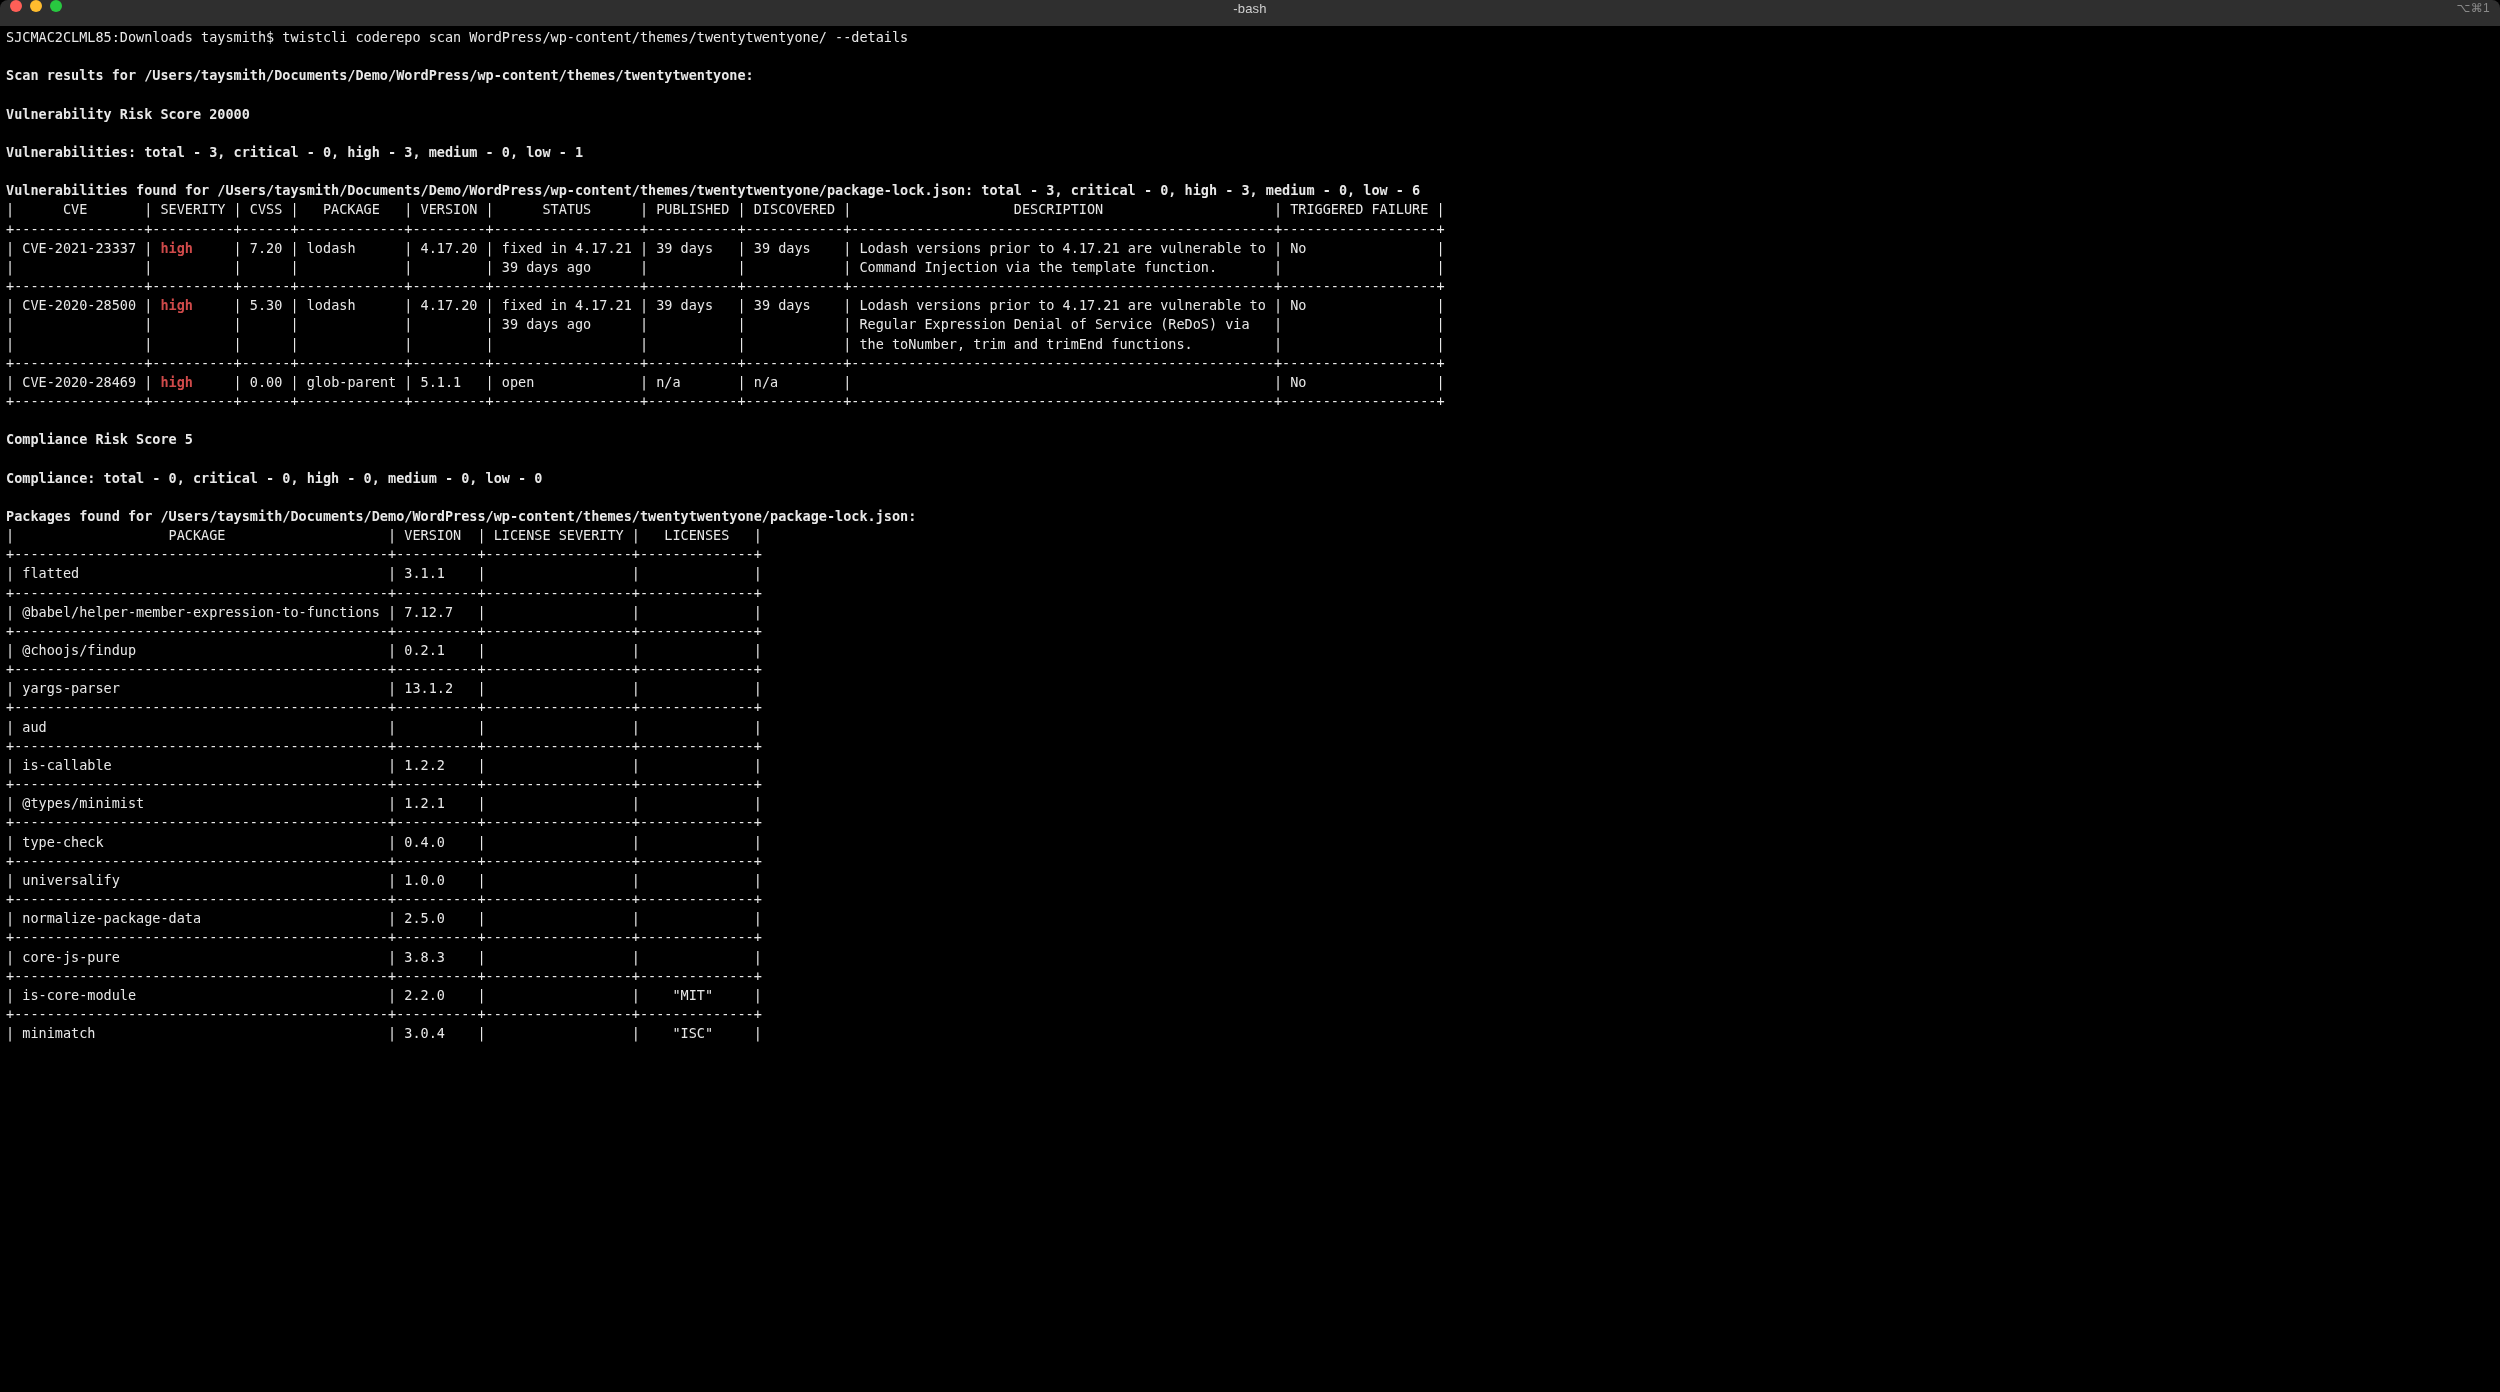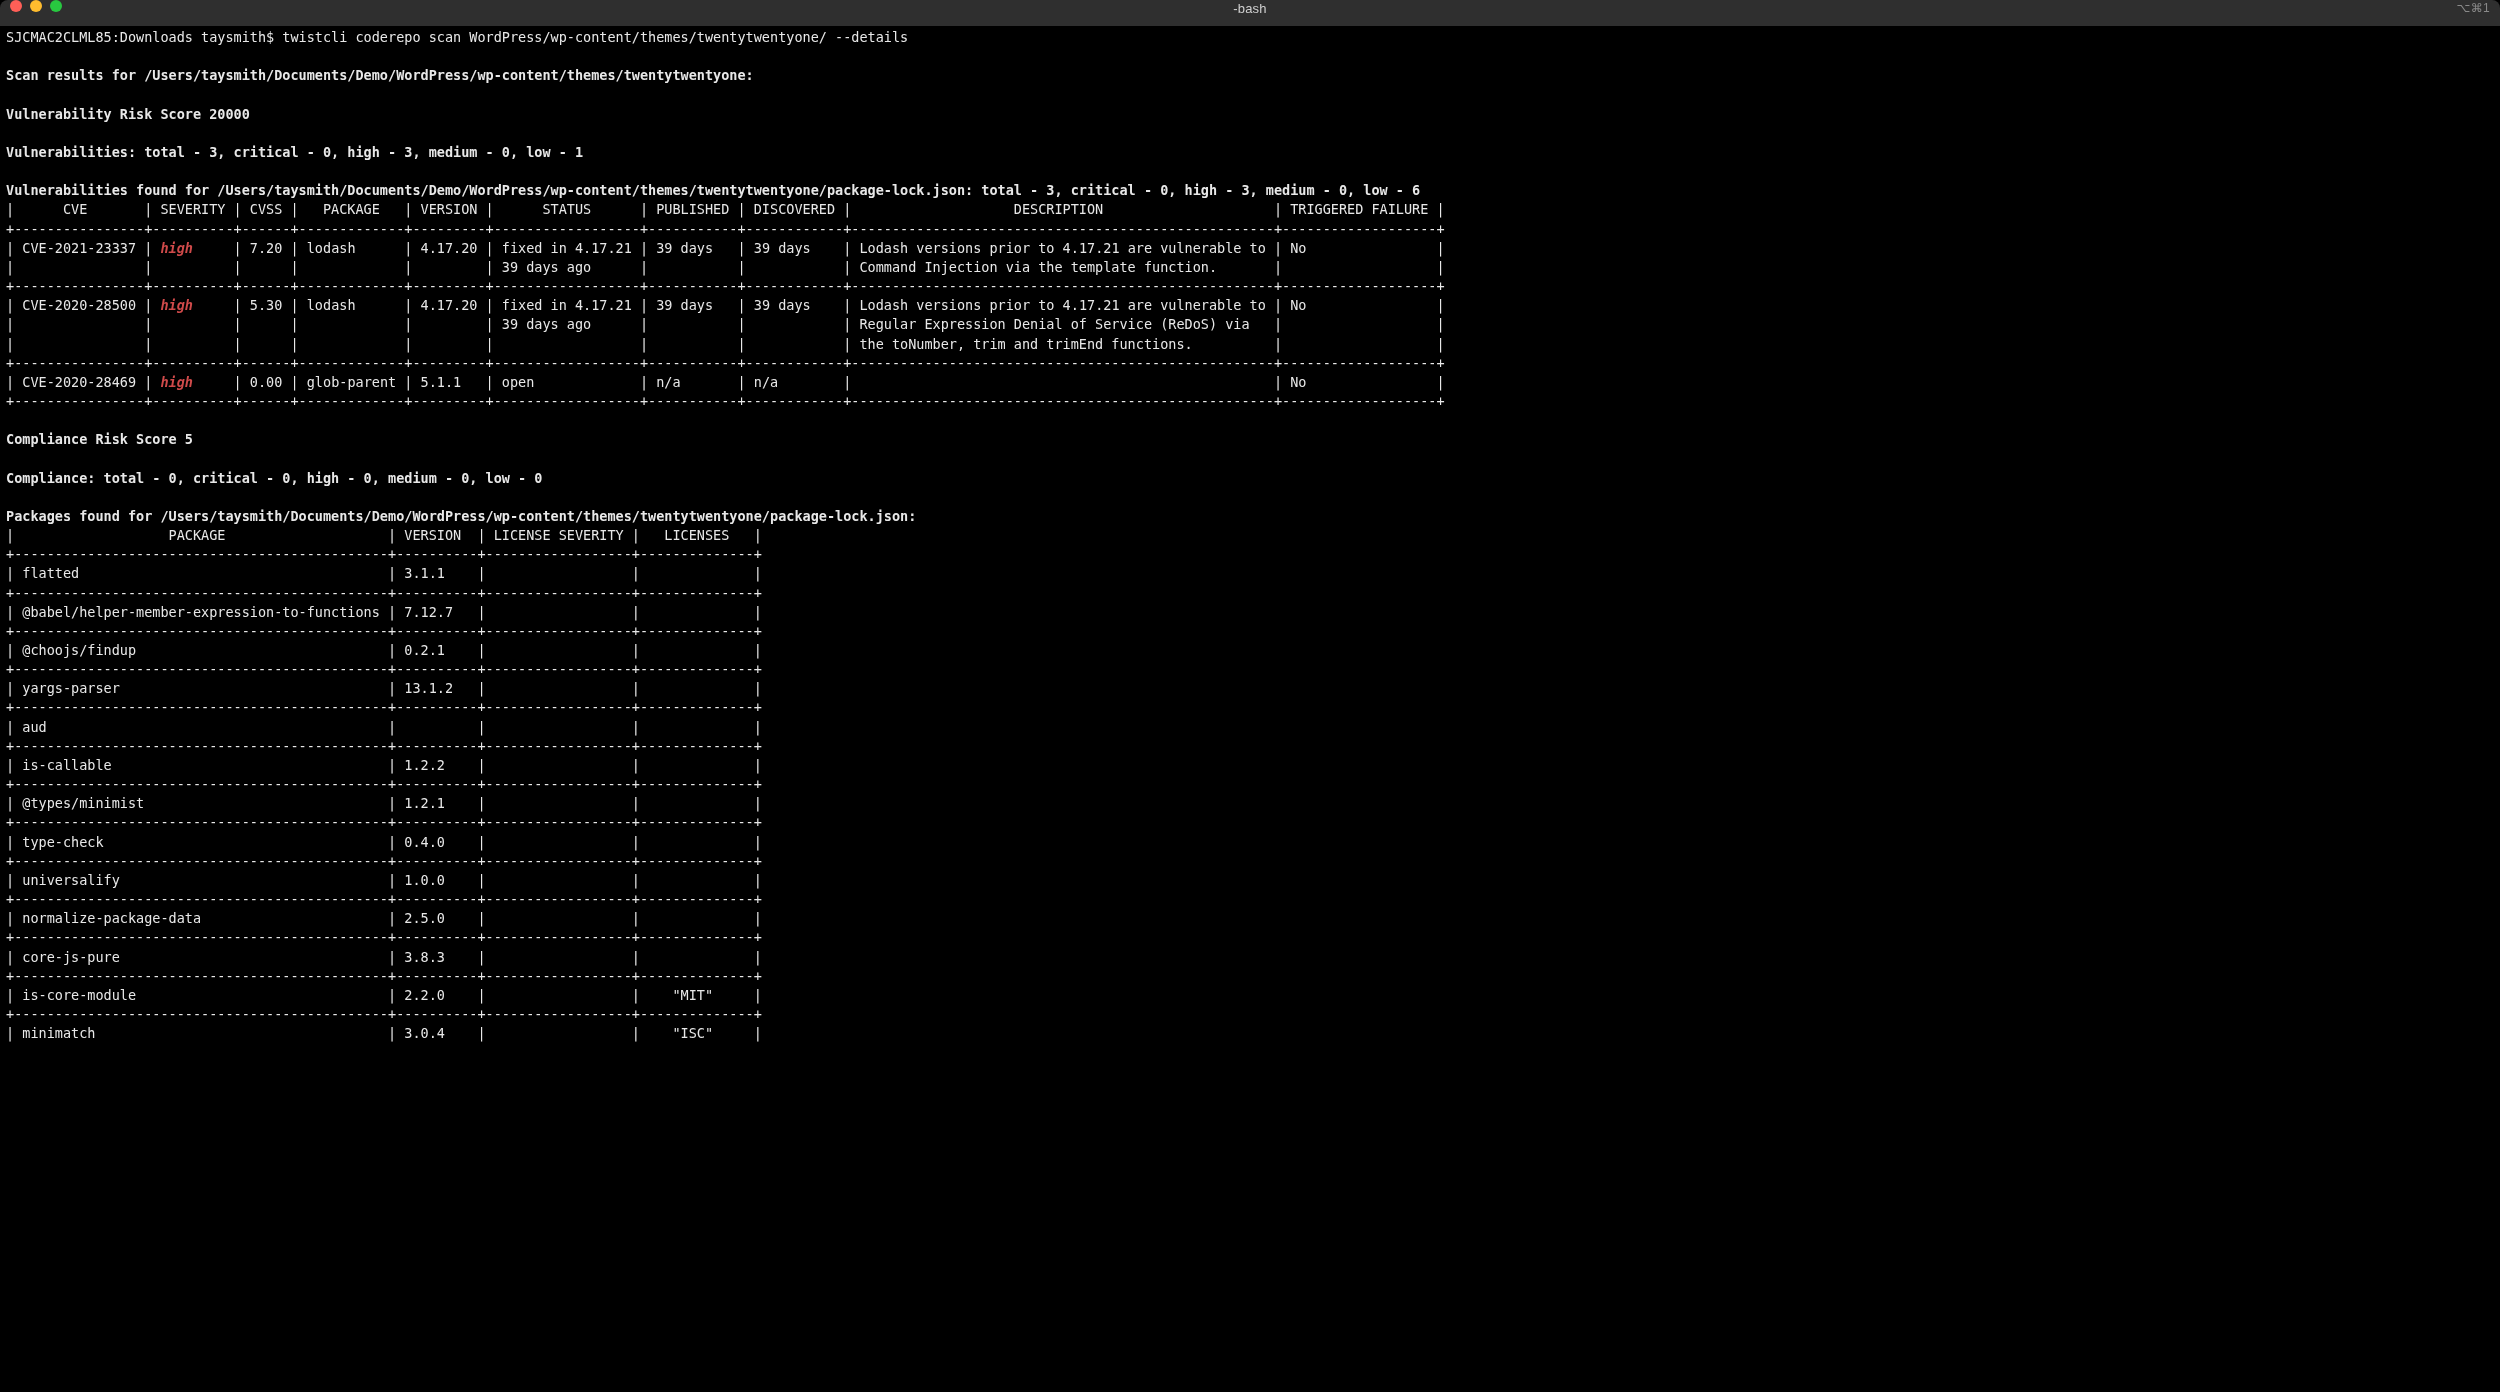--- a/index.html
+++ b/index.html
@@ -43,21 +43,21 @@
     font-family: -apple-system, BlinkMacSystemFont, "Helvetica Neue", sans-serif;
     font-size: 12px;
     letter-spacing: 0.3px;
   }
   .term {
     padding: 2px 6px 6px 6px;
     white-space: pre;
     color: #e8e8e8;
   }
   .bold { font-weight: 700; }
-  .sev-high { color: #cf4a4a; font-weight: 700; font-style: italic; }
+  .sev-high { color: #cf4a4a; font-weight: 700; }
 </style>
 </head>
 <body>
 
 <div class="titlebar">
   <div class="traffic-lights">
     <div class="dot red"></div>
     <div class="dot yellow"></div>
     <div class="dot green"></div>
   </div>

